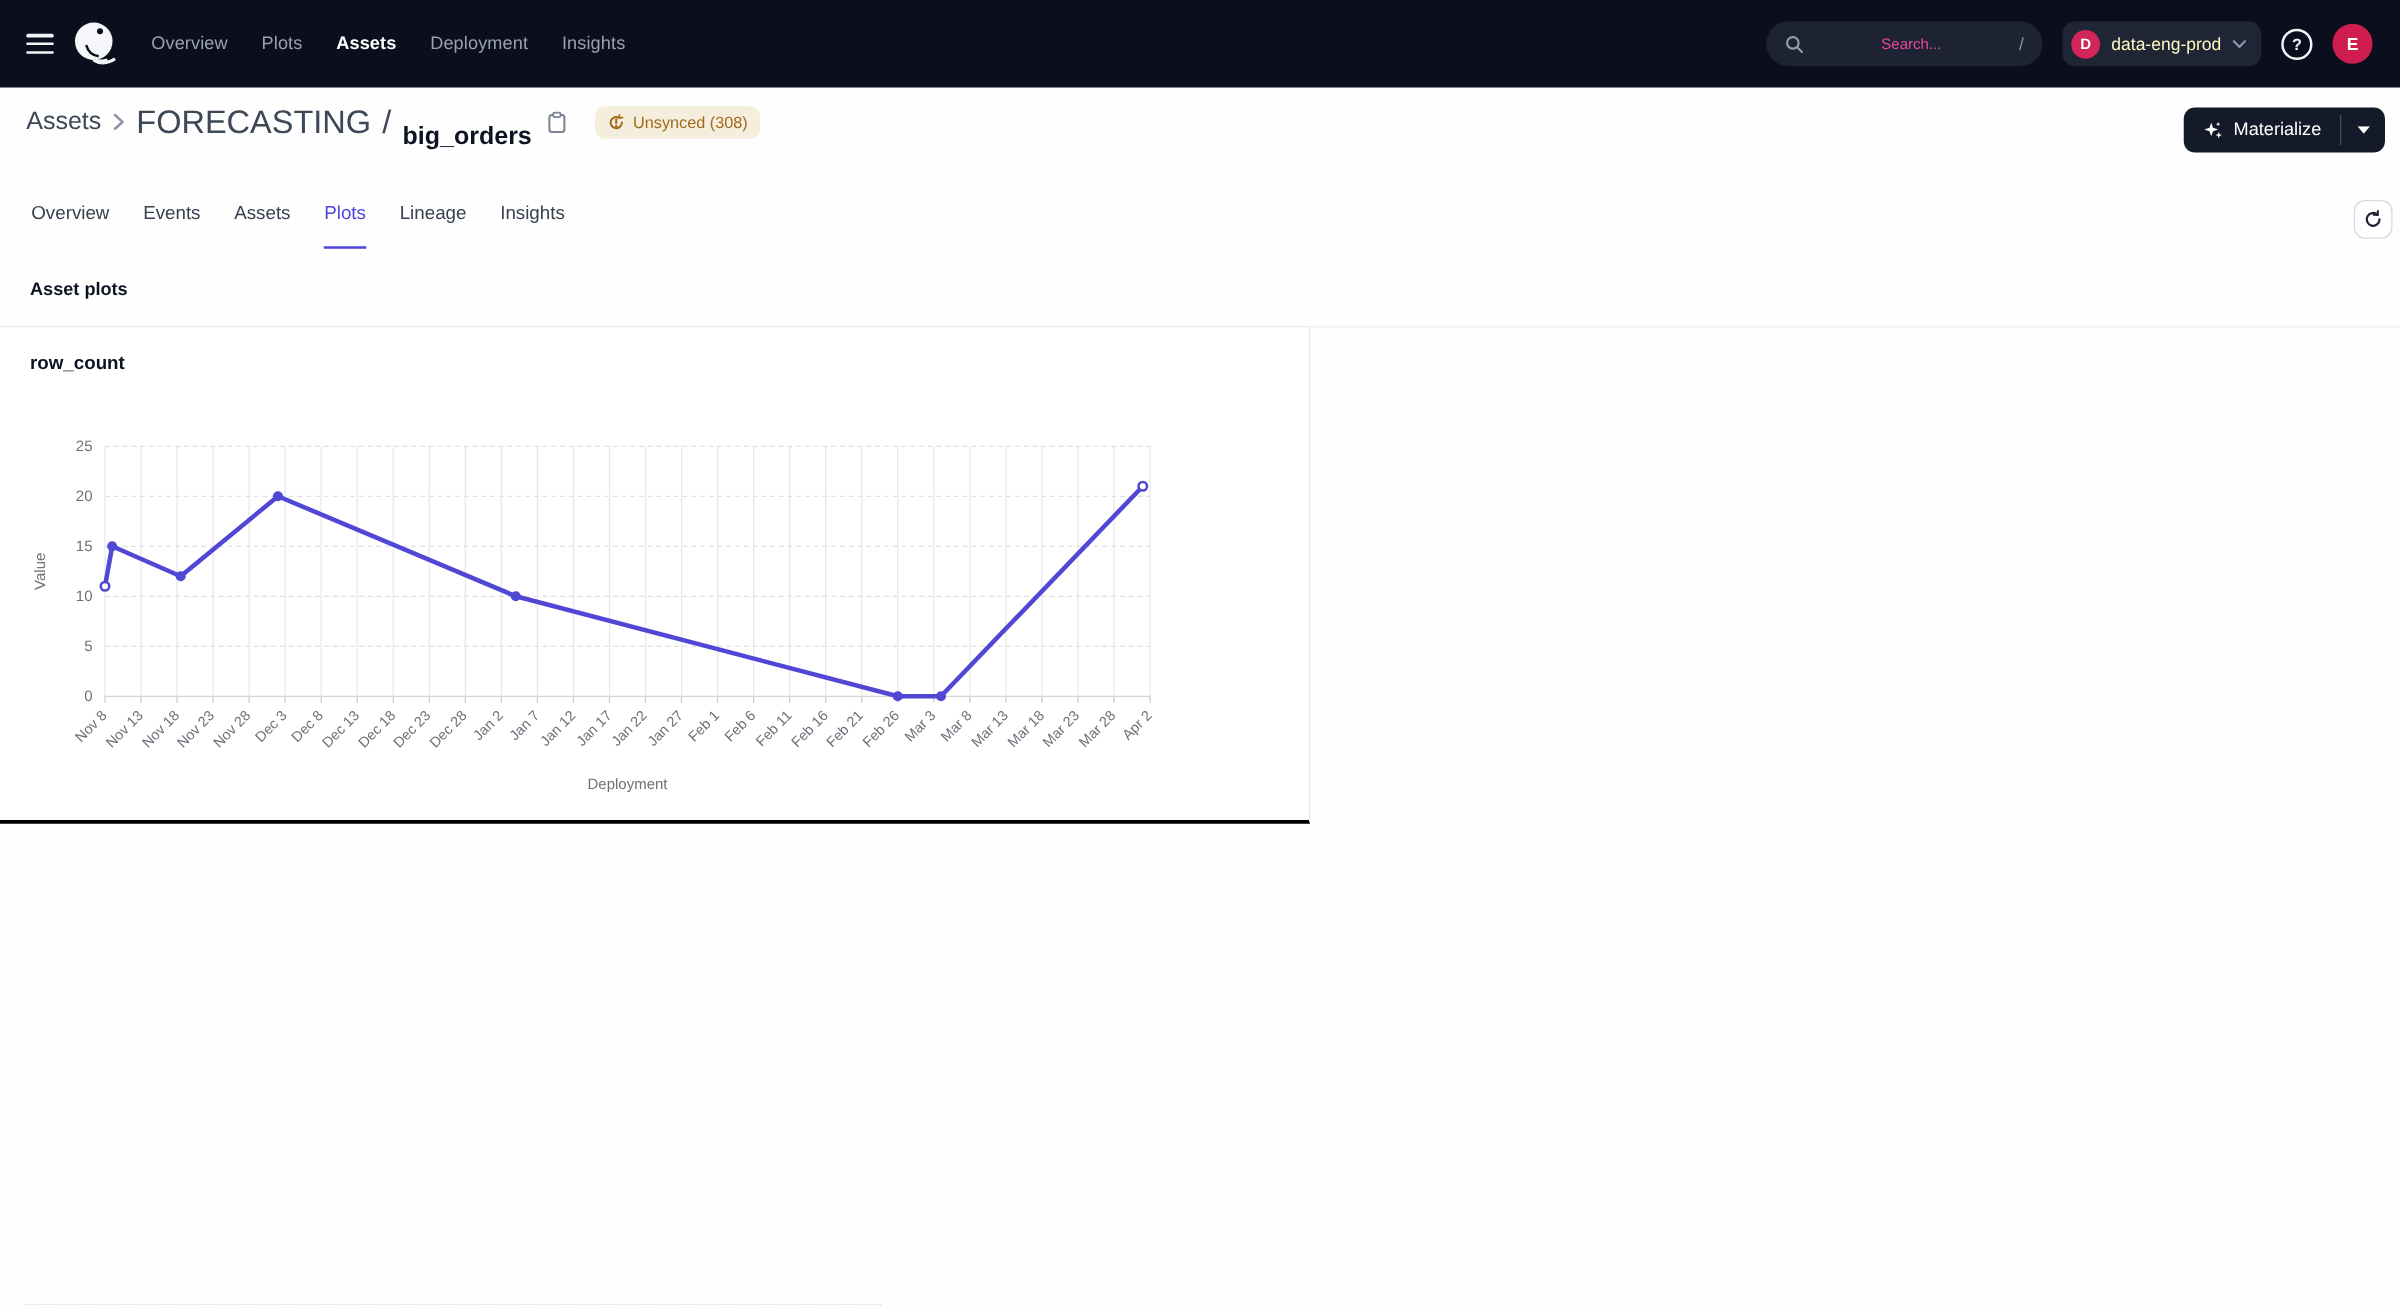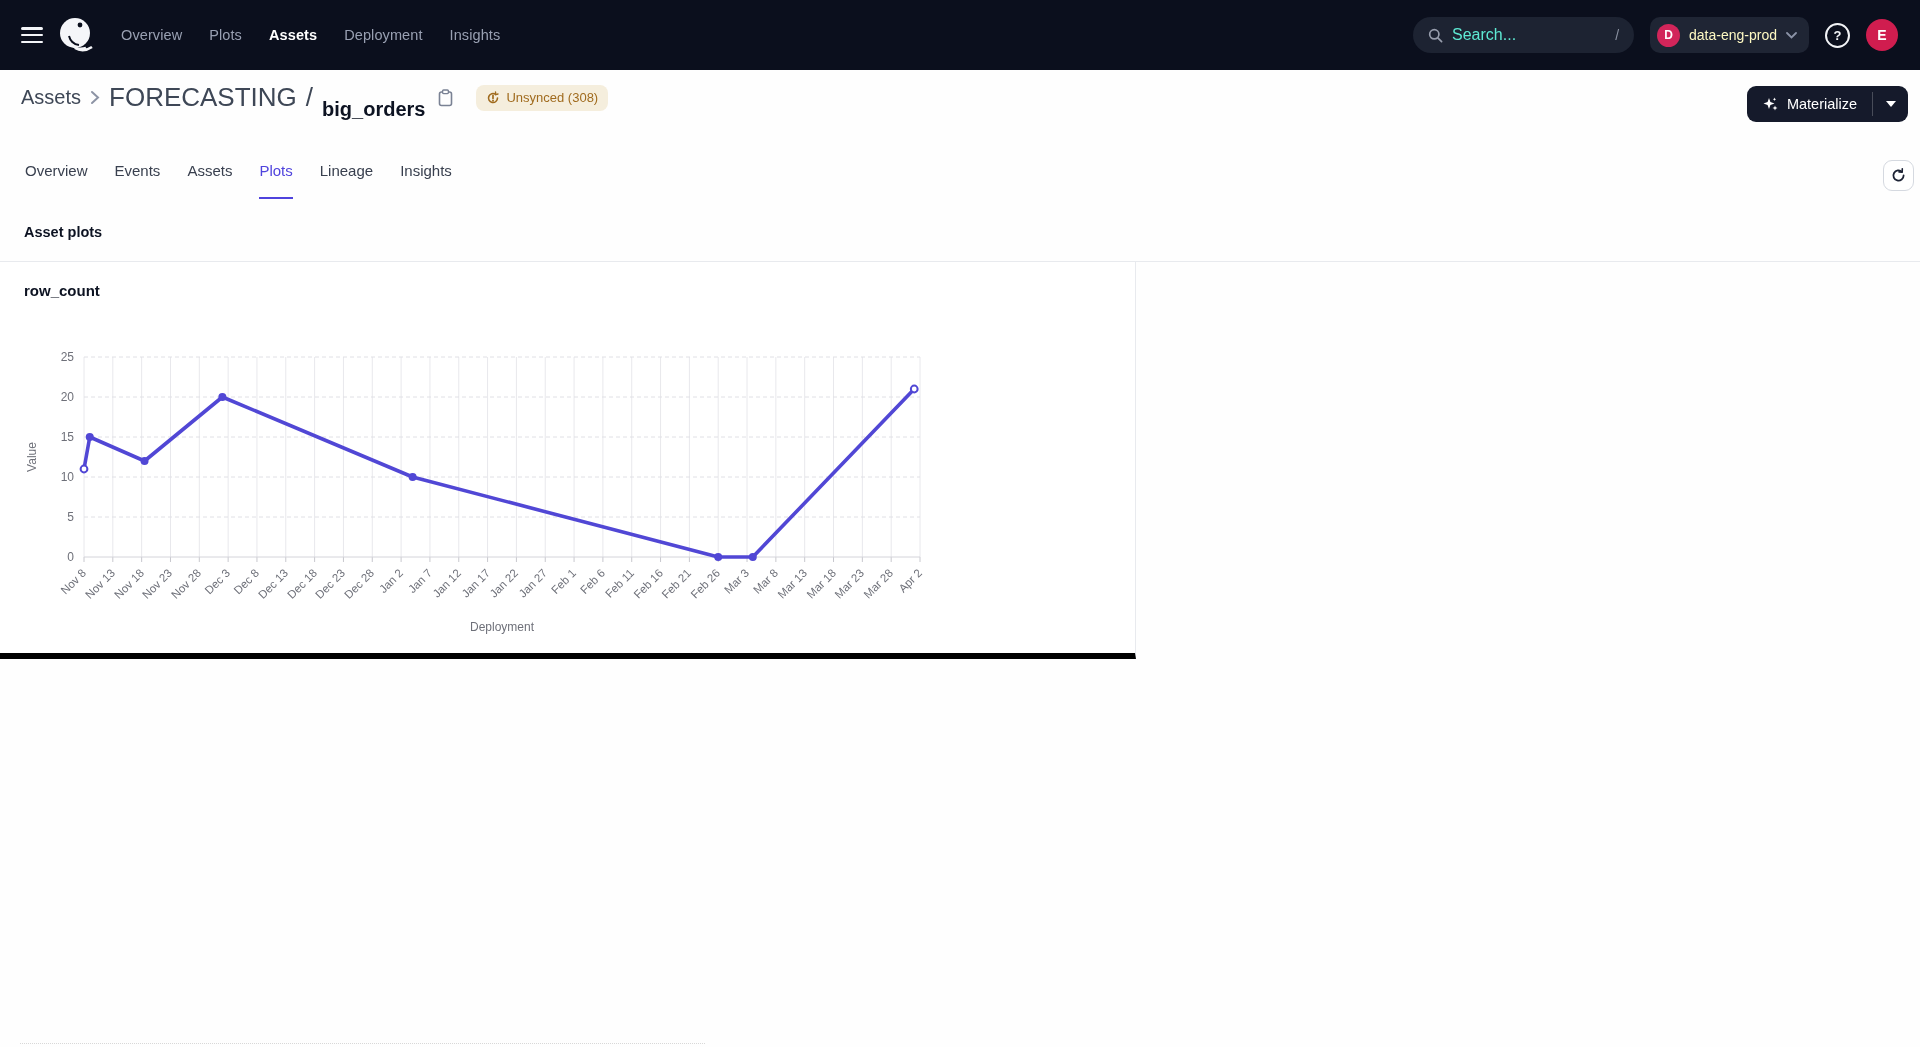--- a/index.html
+++ b/index.html
@@ -13,21 +13,21 @@
   .hamburger { width:22px; height:16px; margin-left:21px; display:flex; flex-direction:column;
                justify-content:space-between; cursor:pointer; }
   .hamburger span { display:block; height:2.5px; background:#f4f5f8; border-radius:2px; }
   .logo { width:42px; height:42px; margin-left:12px; }
   .nav-items { display:flex; gap:27px; margin-left:24px; }
   .nav-item { font-size:14.5px; color:#99a0b2; cursor:pointer; letter-spacing:.1px; }
   .nav-item.active { color:#ffffff; font-weight:700; }
   .top-right { position:absolute; right:22px; top:0; height:70px; display:flex; align-items:center; gap:16px; }
   .searchbox { width:221px; height:36px; background:#1d2332; border-radius:18px;
                display:flex; align-items:center; padding:0 15px; gap:9px; }
-  .searchbox .ph { font-size:16px; color:#5eead4; flex:1; }
+  .searchbox .ph { font-size:12px; color:#ec4899; flex:1;text-align:center; }
   .searchbox .slash { font-size:14px; color:#8b92a2; }
   .deploy-pill { height:36px; background:#1f2534; border-radius:10px; display:flex;
                  align-items:center; gap:9px; padding:0 12px 0 7px; cursor:pointer; }
   .deploy-circle { width:23px; height:23px; border-radius:50%; background:#d2255a; color:#fff;
                    font-size:12px; font-weight:700; display:flex; align-items:center; justify-content:center; }
   .deploy-name { font-size:14px; color:#fef9c3; font-weight:500; }
   .help-circle { width:25px; height:25px; border-radius:50%; border:2px solid #f2f3f6; color:#f2f3f6;
                  font-size:13px; font-weight:700; display:flex; align-items:center; justify-content:center; cursor:pointer; }
   .avatar { width:32px; height:32px; border-radius:50%; background:#d01d4f; color:#fff; font-size:14px;
             font-weight:700; display:flex; align-items:center; justify-content:center; cursor:pointer; }
@@ -55,22 +55,22 @@
          border-bottom:2px solid transparent; }
   .tab.active { color:#4f43dd; border-bottom-color:#4f43dd; }
   .refresh-btn { position:absolute; top:160px; right:6px; width:31px; height:31px; border:1px solid #d5d9e0;
                  border-radius:9px; background:#fff; display:flex; align-items:center; justify-content:center; cursor:pointer; }
 
   
   .section-title { position:absolute; top:224px; left:24px; font-size:14.5px; font-weight:700; color:#0d1322; }
   .divider { position:absolute; top:261px; left:0; width:1920px; border-top:1px solid #e8eaee; }
 
   
-  .plot-cell { position:absolute; top:262px; left:0; width:1136px; height:397px;
-               border-right:1px solid #e8eaee; border-bottom:6px solid #000000; background:#fff; }
+  .plot-cell { position:absolute; top:262px; left:0; width:1048px; height:397px;
+               border-right:1px solid #e8eaee; border-bottom:3px solid #000000; background:#fff; }
   .plot-title { position:absolute; top:20px; left:24px; font-size:15px; font-weight:700; color:#0d1322; }
   .plot-cell svg.chart { position:absolute; top:0; left:0; }
   .xlabel { position:absolute; width:64px; text-align:right; font-size:11.5px; color:#6e7079;
             transform:rotate(-45deg); transform-origin:100% 50%; white-space:nowrap; }
   .ylab-name { position:absolute; left:-28px; top:188px; width:120px; text-align:center;
                font-size:12px; color:#6e7079; transform:rotate(-90deg); }
   .xlab-name { position:absolute; left:402px; top:358px; width:200px; text-align:center;
                font-size:12px; color:#6e7079; }
 
   .bottom-dots { position:absolute; top:1043px; left:20px; width:685px; border-top:1px dotted #d8d8d8; }

